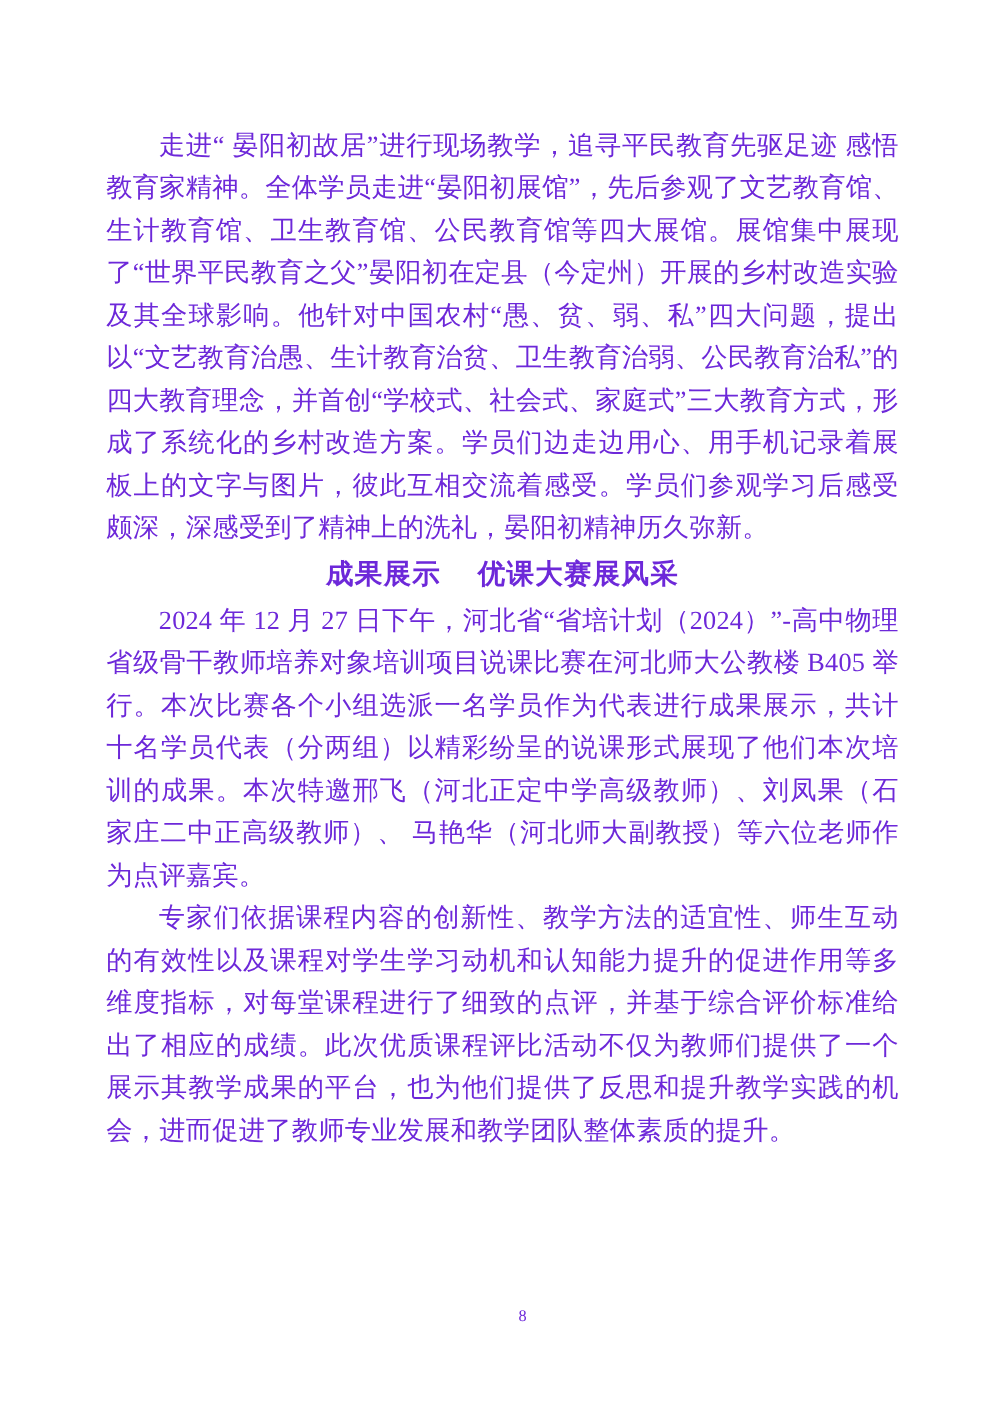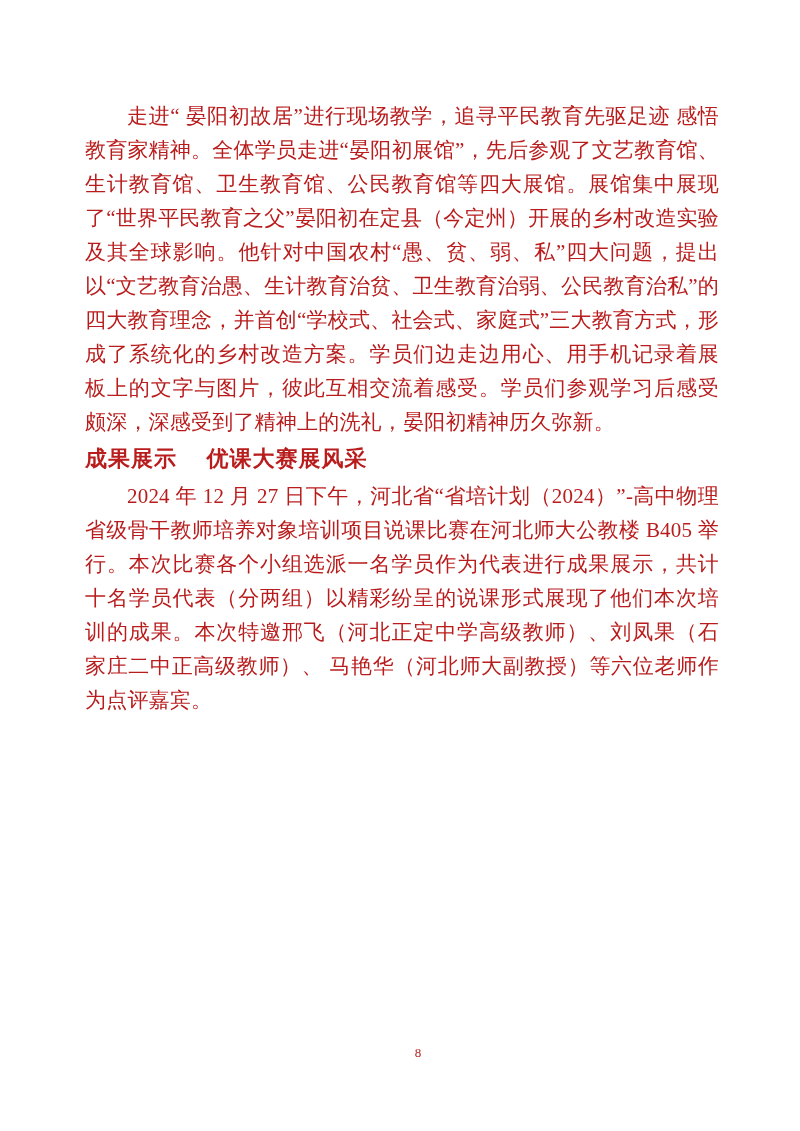--- a/index.html
+++ b/index.html
@@ -7,21 +7,21 @@
     padding: 0;
     background: #ffffff;
   }
   .page {
     position: relative;
     width: 800px;
     height: 1131px;
     background: #ffffff;
     overflow: hidden;
     font-family: "Liberation Serif", serif;
-    color: #b91c1c;
+    color: #6d28d9;
   }
   .text-block {
     position: absolute;
     left: 85px;
     right: 81px;
     top: 99px;
   }
   .body-para {
     margin: 0;
     font-size: 21px;
@@ -30,21 +30,21 @@
     text-indent: 2em;
     letter-spacing: 0.2px;
     word-break: break-all;
   }
   .section-heading {
     margin: 0;
     padding: 3px 0;
     font-size: 22px;
     line-height: 34px;
     font-weight: bold;
-    text-align: left;
+    text-align: center;
     letter-spacing: 1px;
   }
   .page-footer {
     position: absolute;
     left: 0;
     right: 0;
     top: 1044px;
     text-align: center;
     font-size: 13px;
     line-height: 18px;
@@ -52,15 +52,16 @@
   }
 </style>
 </head>
 <body>
 
 <div class="page">
   <div class="text-block">
     <p class="body-para">走进“ 晏阳初故居”进行现场教学，追寻平民教育先驱足迹 感悟教育家精神。全体学员走进“晏阳初展馆”，先后参观了文艺教育馆、生计教育馆、卫生教育馆、公民教育馆等四大展馆。展馆集中展现了“世界平民教育之父”晏阳初在定县（今定州）开展的乡村改造实验及其全球影响。他针对中国农村“愚、贫、弱、私”四大问题，提出以“文艺教育治愚、生计教育治贫、卫生教育治弱、公民教育治私”的四大教育理念，并首创“学校式、社会式、家庭式”三大教育方式，形成了系统化的乡村改造方案。学员们边走边用心、用手机记录着展板上的文字与图片，彼此互相交流着感受。学员们参观学习后感受颇深，深感受到了精神上的洗礼，晏阳初精神历久弥新。</p>
     <h2 class="section-heading">成果展示　 优课大赛展风采</h2>
     <p class="body-para">2024 年 12 月 27 日下午，河北省“省培计划（2024）”-高中物理省级骨干教师培养对象培训项目说课比赛在河北师大公教楼 B405 举行。本次比赛各个小组选派一名学员作为代表进行成果展示，共计十名学员代表（分两组）以精彩纷呈的说课形式展现了他们本次培训的成果。本次特邀邢飞（河北正定中学高级教师）、刘凤果（石家庄二中正高级教师）、 马艳华（河北师大副教授）等六位老师作为点评嘉宾。</p>
+    <p class="body-para">专家们依据课程内容的创新性、教学方法的适宜性、师生互动的有效性以及课程对学生学习动机和认知能力提升的促进作用等多维度指标，对每堂课程进行了细致的点评，并基于综合评价标准给出了相应的成绩。此次优质课程评比活动不仅为教师们提供了一个展示其教学成果的平台，也为他们提供了反思和提升教学实践的机会，进而促进了教师专业发展和教学团队整体素质的提升。</p>
   </div>
   <div class="page-footer">8</div>
 </div>
 
 </body></html>

